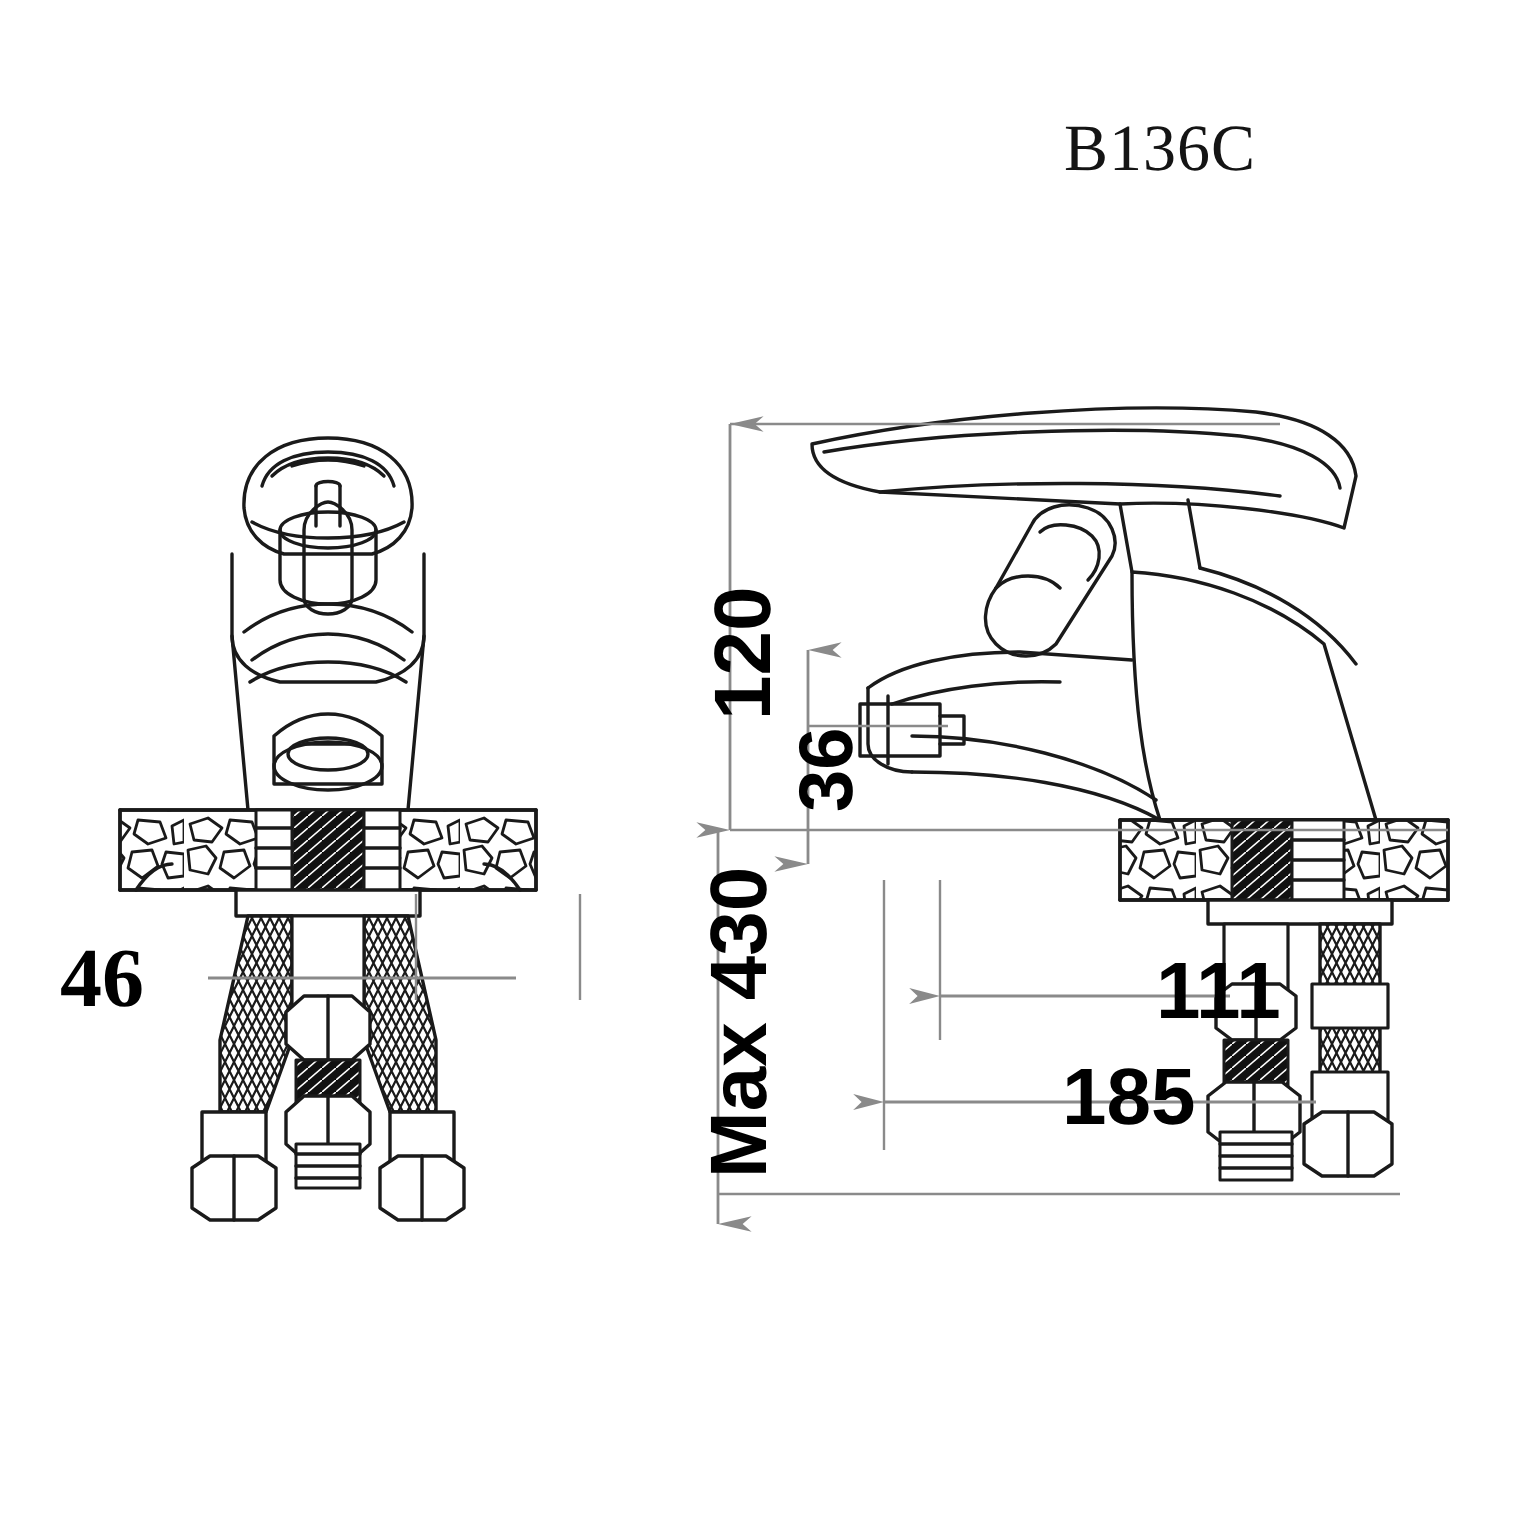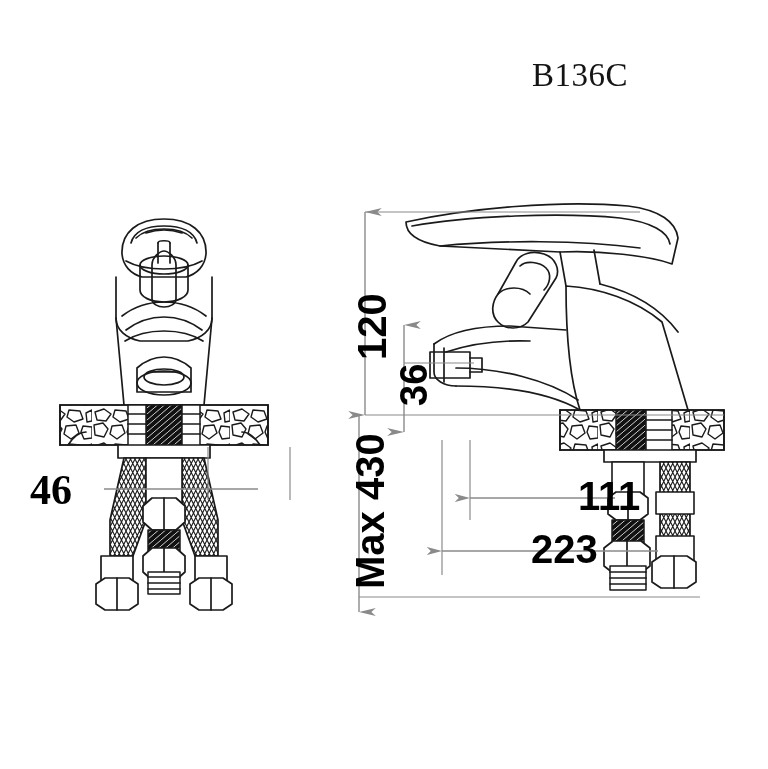--- a/index.html
+++ b/index.html
@@ -262,15 +262,15 @@
   <div class="dim-text" style="left:30px; top:466px; font-size:42px;font-family:Liberation Serif, serif;">46</div>
 
   <div class="dim-text vert" style="left:350px; top:360px; font-size:40px; transform: rotate(-90deg);">120</div>
 
   <div class="dim-text vert" style="left:393px; top:406px; font-size:38px; transform: rotate(-90deg);">36</div>
 
   <div class="dim-text vert" style="left:348px; top:589px; font-size:40px; transform: rotate(-90deg);">Max 430</div>
 
   <div class="dim-text" style="left:531px; top:474px; font-size:40px;margin-left:47px;">111</div>
 
-  <div class="dim-text" style="left:531px; top:527px; font-size:40px;">223</div>
+  <div class="dim-text" style="left:531px; top:527px; font-size:40px;">185</div>
 
 </div>
 
 </body></html>

